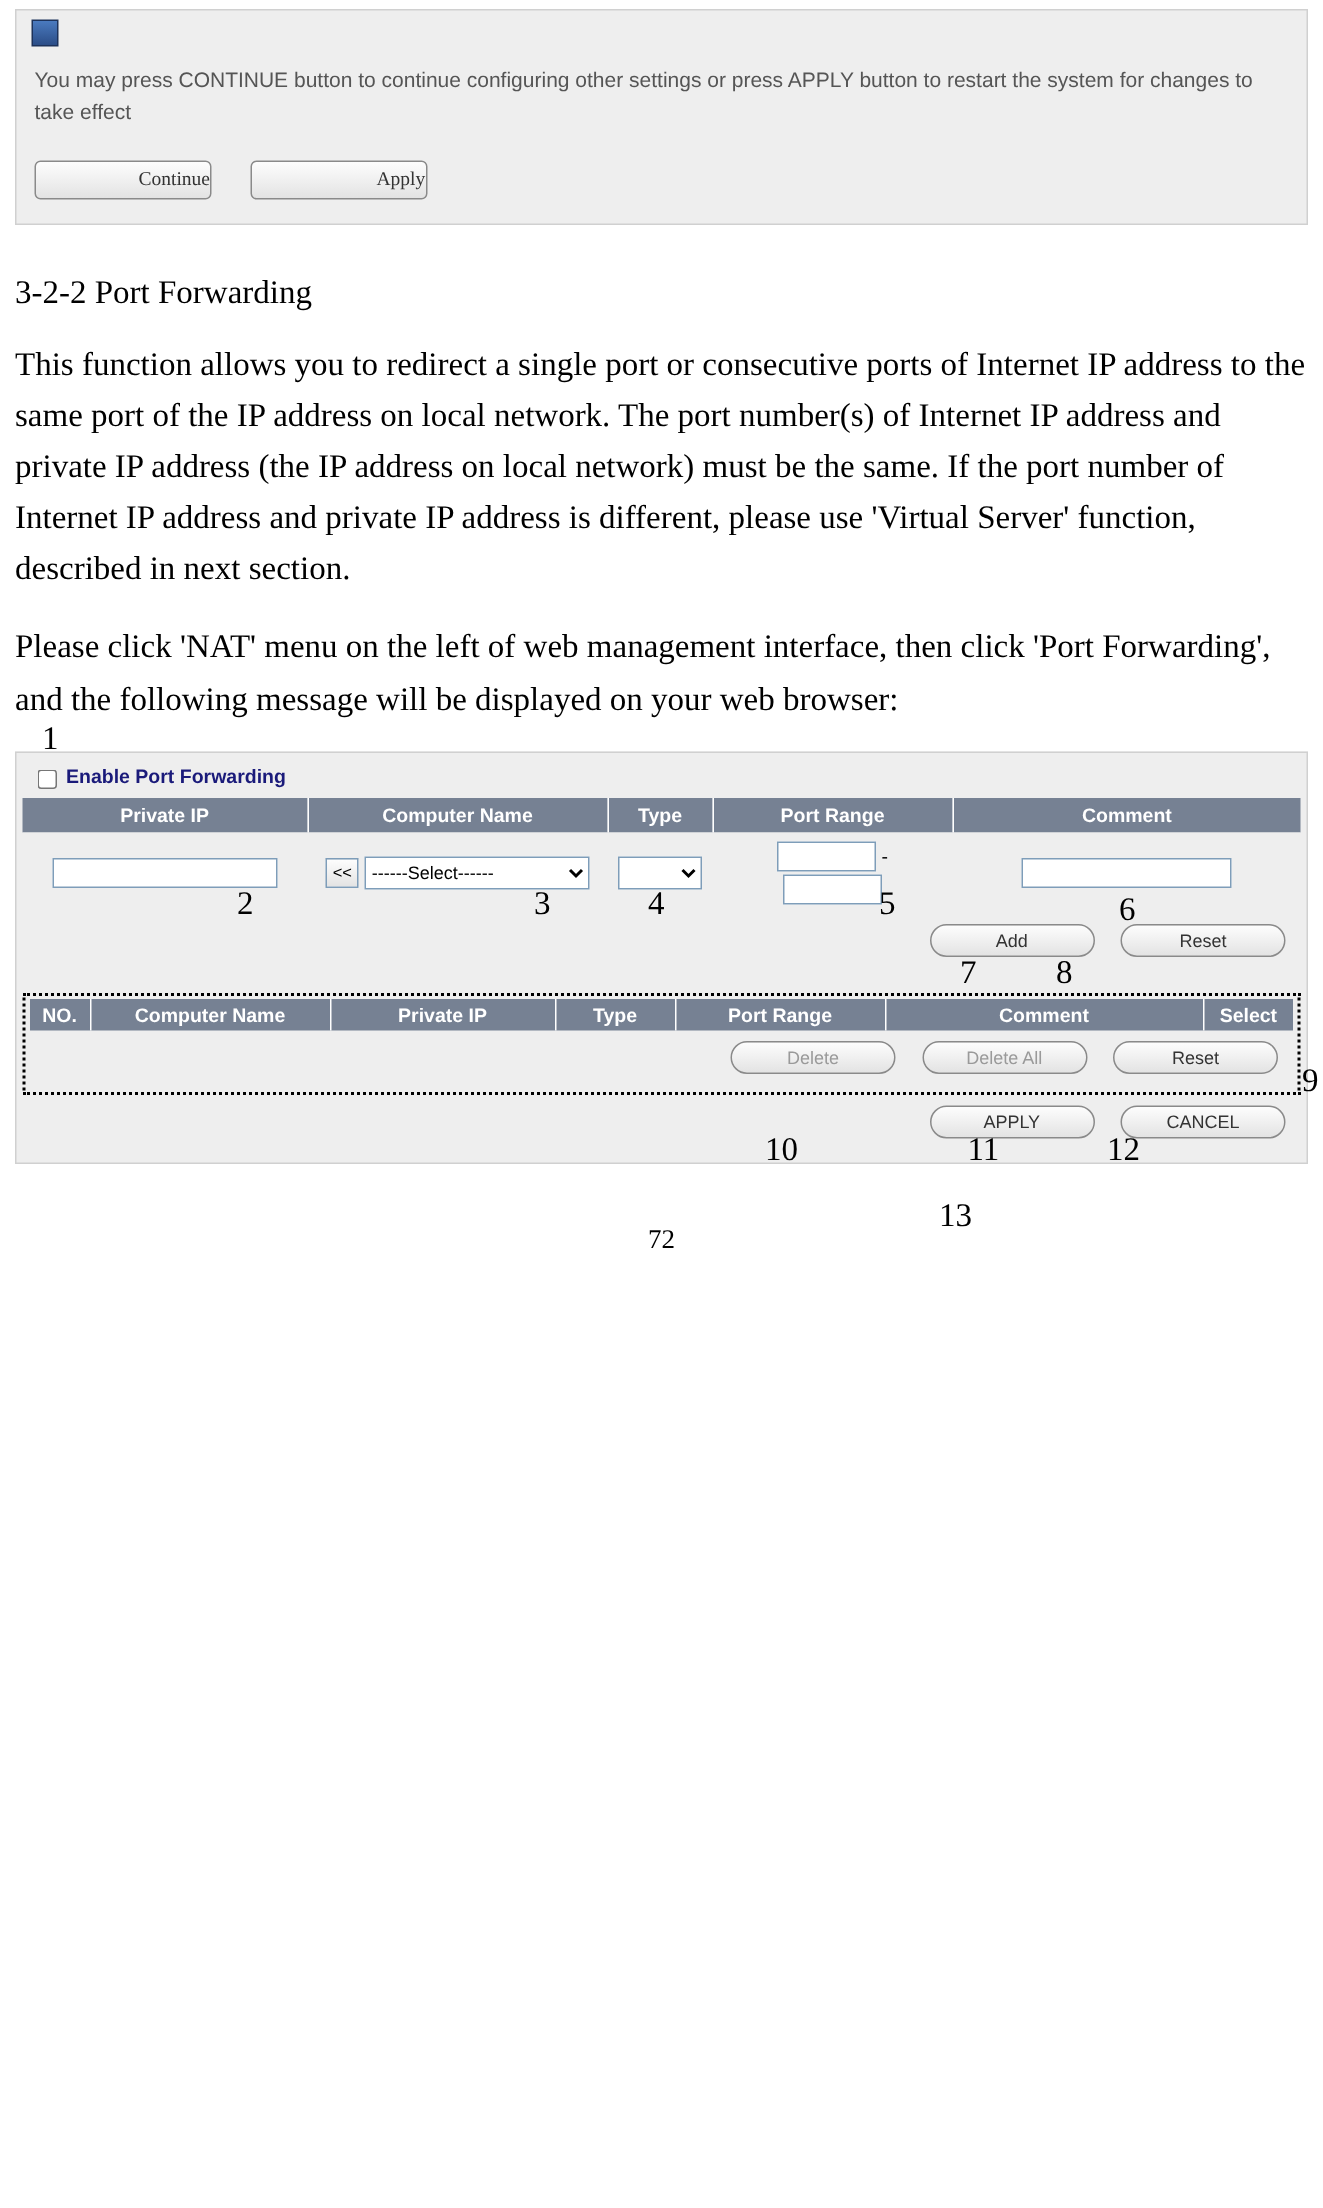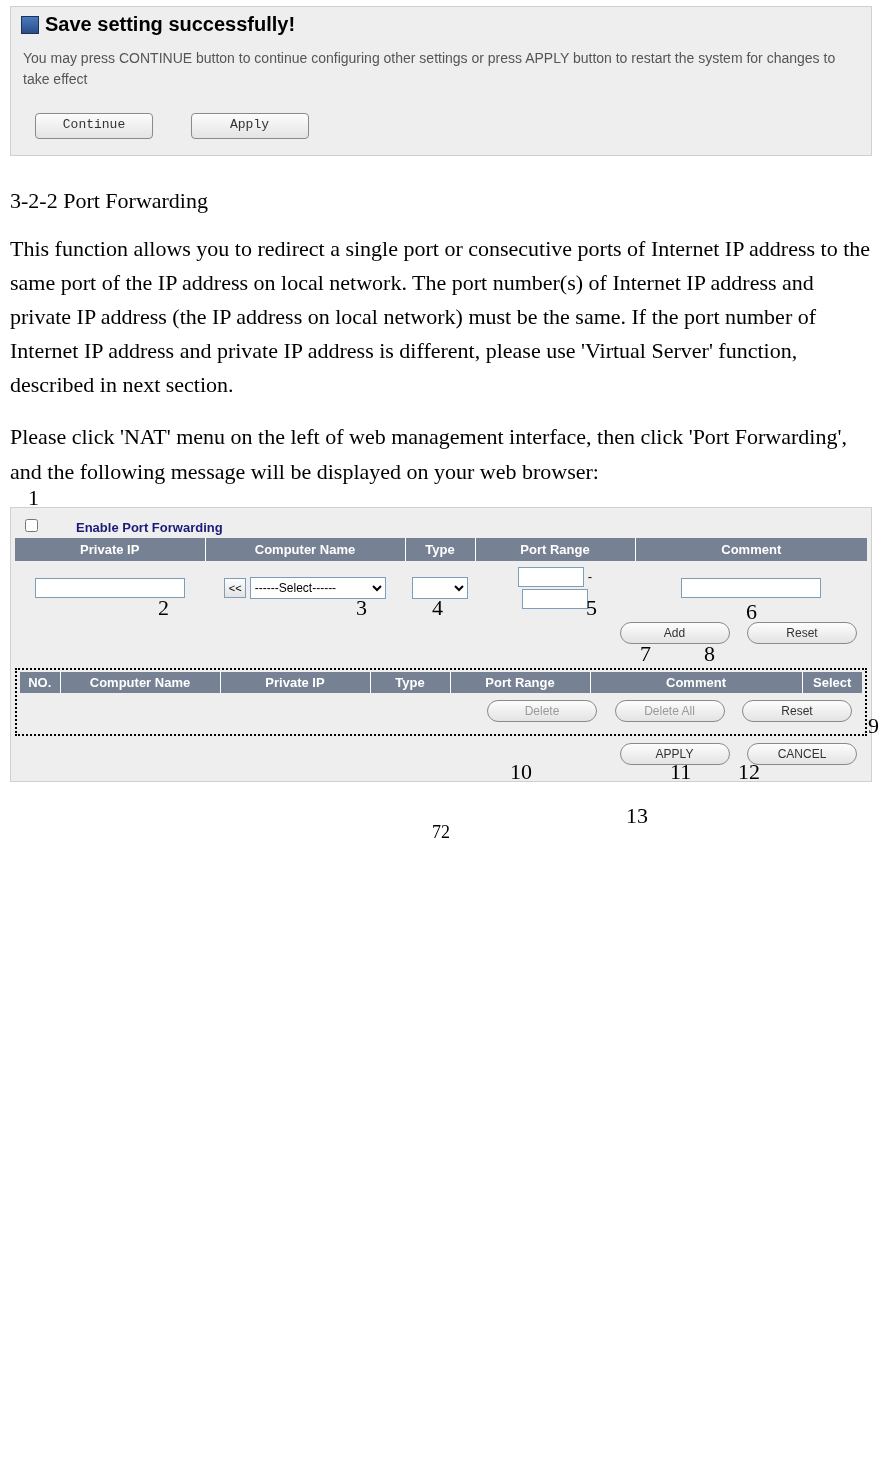--- a/index.html
+++ b/index.html
@@ -45,28 +45,28 @@
     font-size: 14px;
     color: #555;
     padding: 10px 12px 18px 12px;
     line-height: 1.5;
   }
   .xp-btn {
     display: inline-block;
     min-width: 118px;
     height: 26px;
     line-height: 22px;
-    text-align: center;
-    font-family: Liberation Mono, monospace;
+    text-align: right;
+    font-family: Liberation Serif, serif;
     font-size: 13px;
     color: #333;
     background: linear-gradient(180deg,#fdfdfd,#e3e3e3);
     border: 1px solid #8a8a8a;
     border-radius: 4px;
-    margin: 0 8px 6px 24px;
+    margin: 0 8px 6px 12px;
     cursor: pointer;
   }
 
   
   .para {
     margin: 0 0 18px 0;
     line-height: 1.55;
   }
   .section-heading {
     margin: 32px 0 18px 0;
@@ -74,27 +74,26 @@
 
   
   .pf-wrap { position: relative; margin-top: 18px; }
   .pf-panel {
     background: #eeeeee;
     border: 1px solid #d0d0d0;
     padding: 4px 4px 8px 4px;
   }
   .pf-label-row {
     display: flex;
-    align-items: flex-end;
+    align-items: flex-start;
     font-family: Arial, sans-serif;
     font-size: 13px;
     font-weight: bold;
     color: #1a1a7a;
     padding: 4px 6px 3px 6px;
-    gap: 32px;
   }
   .pf-label-row input[type=checkbox]{
     margin-right: 6px;
   }
   table.input-table {
     width: 100%;
     border-collapse: collapse;
     font-family: Arial, sans-serif;
     font-size: 13px;
   }
@@ -199,21 +198,20 @@
   }
 </style>
 </head>
 <body>
 
 <div class="page">
 
   <div class="panel-save">
     <div class="title-row">
       <span class="title-icon"></span>
-      <span class="title-text">Save setting successfully!</span>
     </div>
     <div class="msg">You may press CONTINUE button to continue configuring other settings or press APPLY button to restart the system for changes to take effect</div>
     <span class="xp-btn">Continue</span>
     <span class="xp-btn">Apply</span>
   </div>
 
 
   <p class="section-heading">3-2-2 Port Forwarding</p>
 
   <p class="para">This function allows you to redirect a single port or consecutive ports of Internet IP address to the same port of the IP address on local network. The port number(s) of Internet IP address and private IP address (the IP address on local network) must be the same. If the port number of Internet IP address and private IP address is different, please use 'Virtual Server' function, described in next section.</p>
@@ -239,21 +237,21 @@
           <th style="width:70px;">Type</th>
           <th style="width:160px;">Port Range</th>
           <th>Comment</th>
         </tr>
         <tr>
           <td>
             <input class="txt-in" style="width: 150px;">
           </td>
           <td>
             <span class="sq-btn">&lt;&lt;</span>
-            <select class="sel" style="width:136px;">
+            <select class="sel" style="width:150px;">
               <option>------Select------</option>
             </select>
           </td>
           <td>
             <select class="sel" style="width:56px;padding-left:34px;">
               <option>Both</option>
             </select>
           </td>
           <td>
             <input class="txt-in" style="width: 66px;">
@@ -302,21 +300,21 @@
 
     <span class="callout" style="left:148px;top:88px;">2</span>
     <span class="callout" style="left:346px;top:88px;">3</span>
     <span class="callout" style="left:422px;top:88px;">4</span>
     <span class="callout" style="left:576px;top:88px;">5</span>
     <span class="callout" style="left:736px;top:92px;">6</span>
     <span class="callout" style="left:630px;top:134px;">7</span>
     <span class="callout" style="left:694px;top:134px;">8</span>
     <span class="callout" style="left:858px;top:206px;">9</span>
     <span class="callout" style="left:500px;top:252px;">10</span>
-    <span class="callout" style="left:660px;top:252px;">11</span>
+    <span class="callout" style="left:635px;top:252px;">11</span>
     <span class="callout" style="left:728px;top:252px;">12</span>
     <span class="callout" style="left:616px;top:296px;">13</span>
 
   </div>
 
   <div class="page-number">72</div>
 
 </div>
 
 </body></html>

